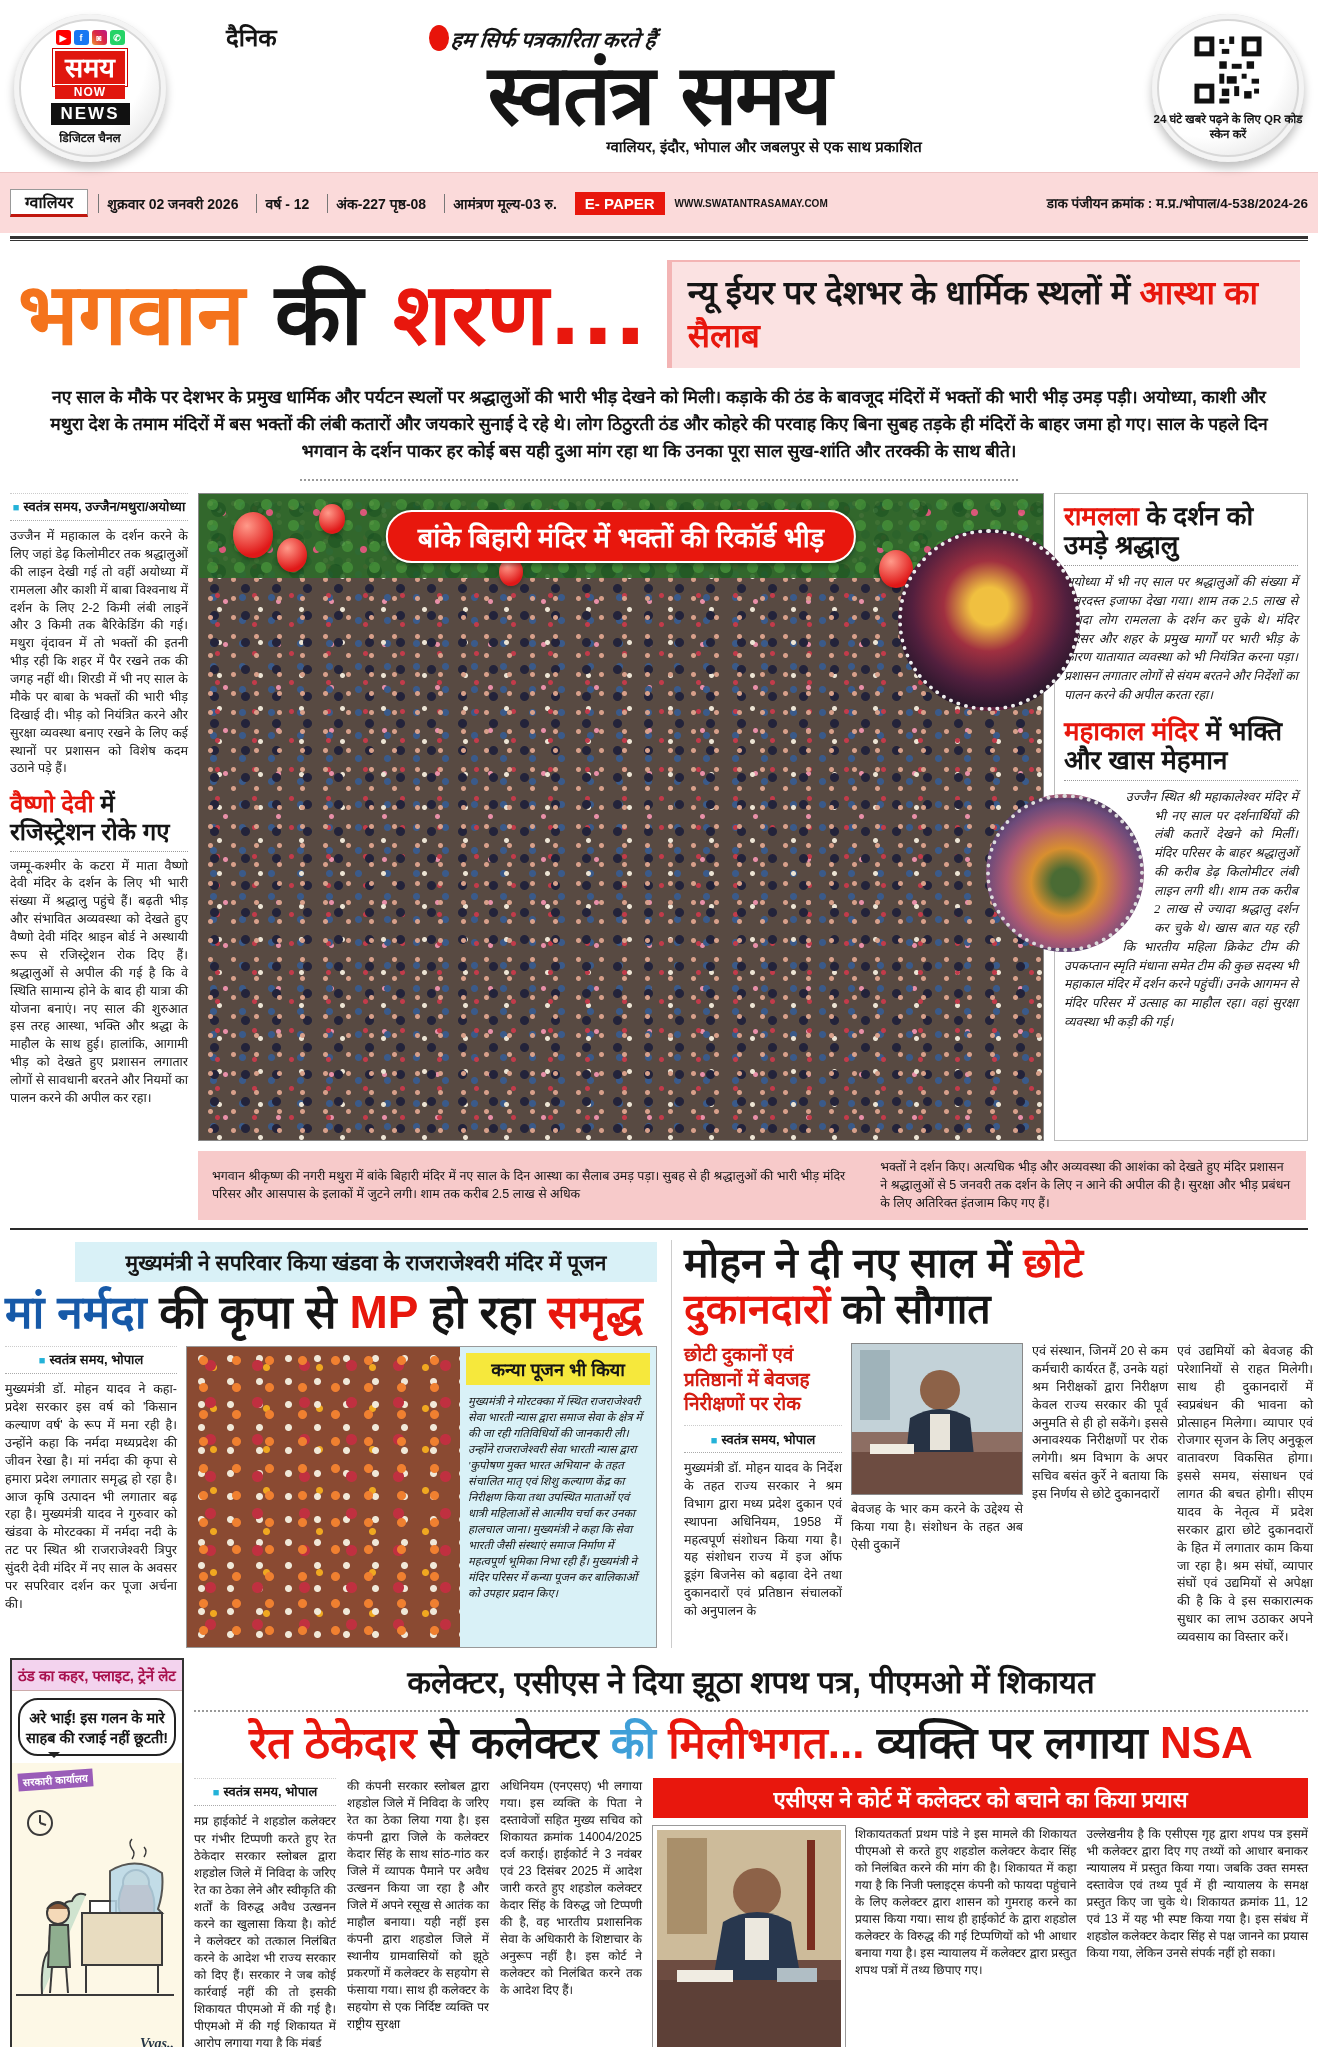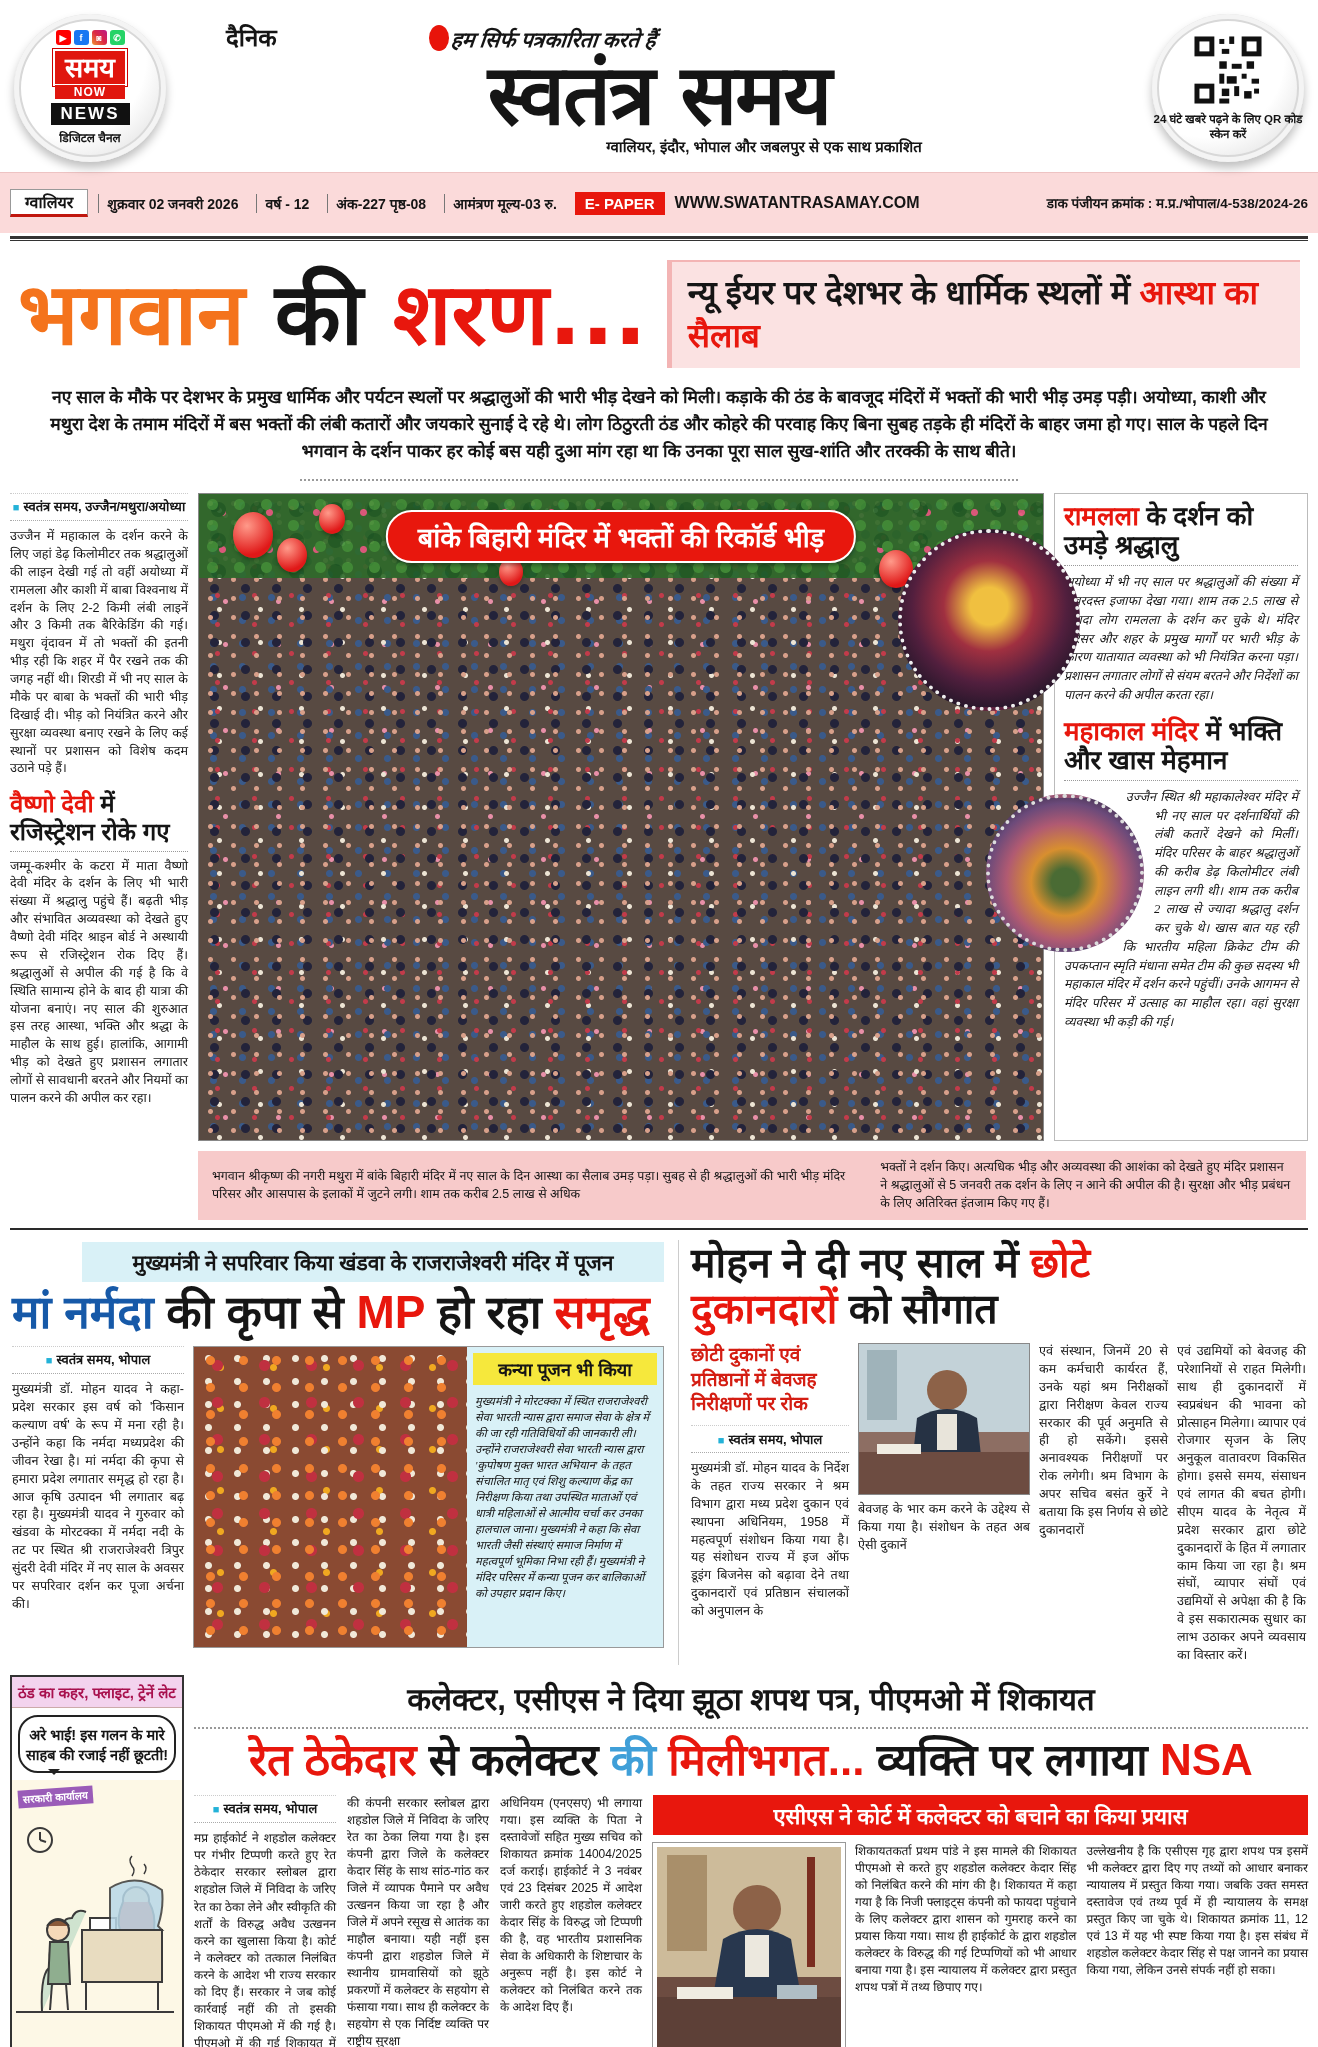--- a/index.html
+++ b/index.html
@@ -33,21 +33,21 @@
 
   .qr-text { font-weight:bold; font-size:11.5px; text-align:center; line-height:1.3; margin-top:4px; }
 
   
   .dateline { display:flex; align-items:center; background:#fbdada; border-top:1px solid #eec3c3;
               padding:16px 10px; gap:10px; font-weight:bold; font-size:14px; margin-top:4px; }
   .city { background:#fff; border:1px solid #999; border-bottom:3px solid #c0160e; padding:1px 14px; font-size:16px; }
   .seg { padding:0 8px; border-left:1px solid #777; }
   .seg:first-of-type { border-left:none; }
   .epaper { background:#e8170d; color:#fff; padding:3px 10px; font-size:15px; cursor:pointer; }
-  .site { font-size:16px; }
+  .site { font-size:10px; }
   .postal { margin-left:auto; font-size:13.5px; }
   .rule2 { border-top:3px solid #333; border-bottom:1px solid #333; height:5px; margin:3px 10px; }
 
   
   .lead-row { display:flex; align-items:center; gap:20px; padding:16px 18px 4px; }
   .lead-h { font-size:86px; font-weight:bold; line-height:1; white-space:nowrap; font-family:"DejaVu Sans", sans-serif; }
   .c-orange { color:#f4731c; } .c-red { color:#e8170d; } .c-blue { color:#1659a8; } .c-ltblue { color:#3f9fd8; }
   .side-box { background:#fbe2e2; border-left:5px solid #f3b4b4; border-top:2px solid #f3b4b4;
               padding:10px 16px; font-size:33px; font-weight:bold; line-height:1.3; flex:1; }
   .lead-intro { font-size:17.5px; font-weight:bold; line-height:1.55; text-align:center; padding:12px 36px 8px; }
@@ -86,21 +86,21 @@
   .mcol-right { width:254px; flex:0 0 auto; border:1px solid #bbb; padding:8px 9px; position:relative; background:#fff; }
   .ram-h { font-size:26px; font-weight:bold; line-height:1.12; border-bottom:1px dotted #999; padding-bottom:5px; margin-bottom:7px; }
   .ital { font-family:"Liberation Serif", serif; font-style:italic; font-size:12.5px; line-height:1.5; text-align:justify; }
   .mk-circle { float:left; width:158px; height:158px; border-radius:50%; margin:6px 10px 4px -78px;
                border:4px dotted #ddd; shape-outside:circle(50%);
                background:radial-gradient(circle at 50% 56%, #4a6b34 0 12%, #d88f2f 30%, #b05a72 52%, #6b4a7a 70%, #2e2438 88%); }
   .caption-row { display:flex; gap:30px; background:#f7caca; margin:6px 12px 0 198px; padding:7px 14px; font-size:12.5px; line-height:1.45;align-items:center; }
   .rule1 { border-top:2px solid #2a2a2a; margin:8px 10px 4px; }
 
   
-  .section2 { display:flex; gap:14px; padding:6px 12px 2px; }
+  .section2 { display:flex; gap:14px; padding:6px 5px 2px; }
   .cm { width:652px; flex:0 0 auto; }
   .kicker { background:#d9f1f7; font-size:21px; font-weight:bold; text-align:center; padding:6px 8px; margin:2px 0 6px 70px; }
   .cm-h { font-size:46px; font-weight:bold; line-height:1.05; margin:4px 0 10px; white-space:nowrap; }
   .cm-body { display:flex; gap:9px; }
   .cm-col { width:172px; font-size:12.8px; line-height:1.42; flex:0 0 auto; }
   .cm-photo { flex:1; height:302px; display:flex; border:1px solid #999; }
   .cm-photo-img { flex:1; background-color:#8a4a32;
     background-image:
       radial-gradient(circle, #f08030 4px, transparent 5px),
       radial-gradient(circle, #c03040 5px, transparent 6px),

